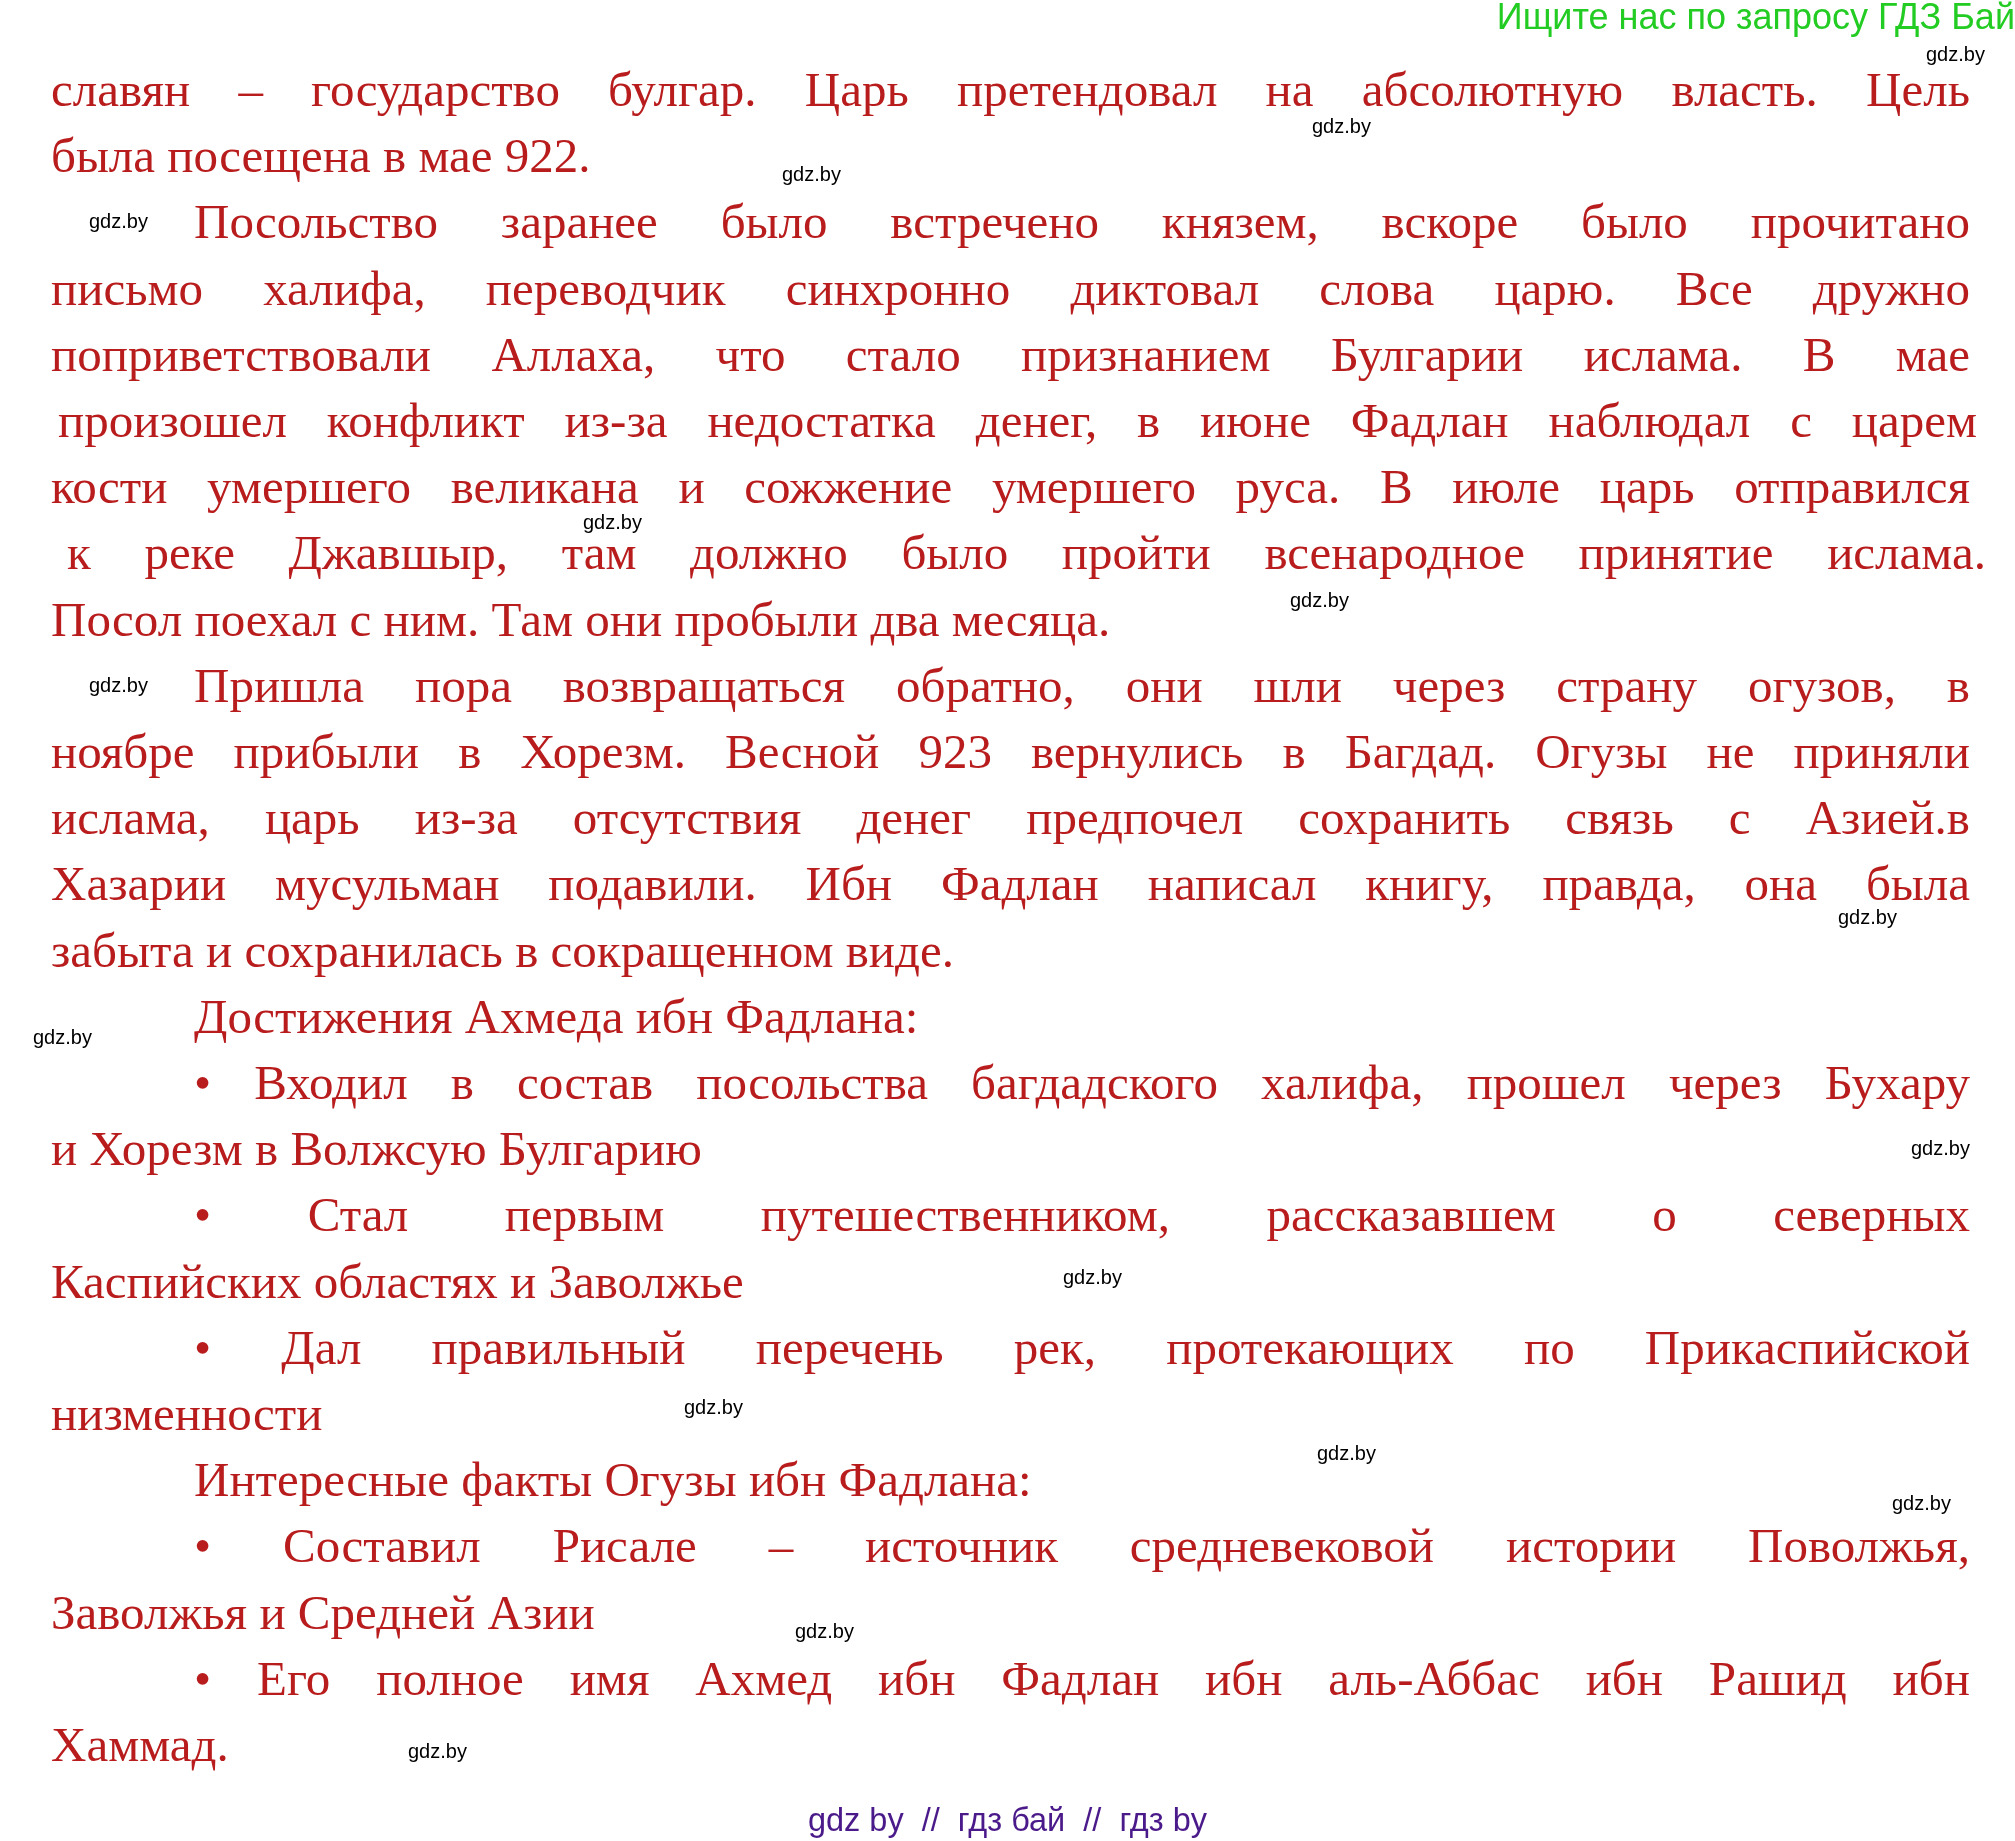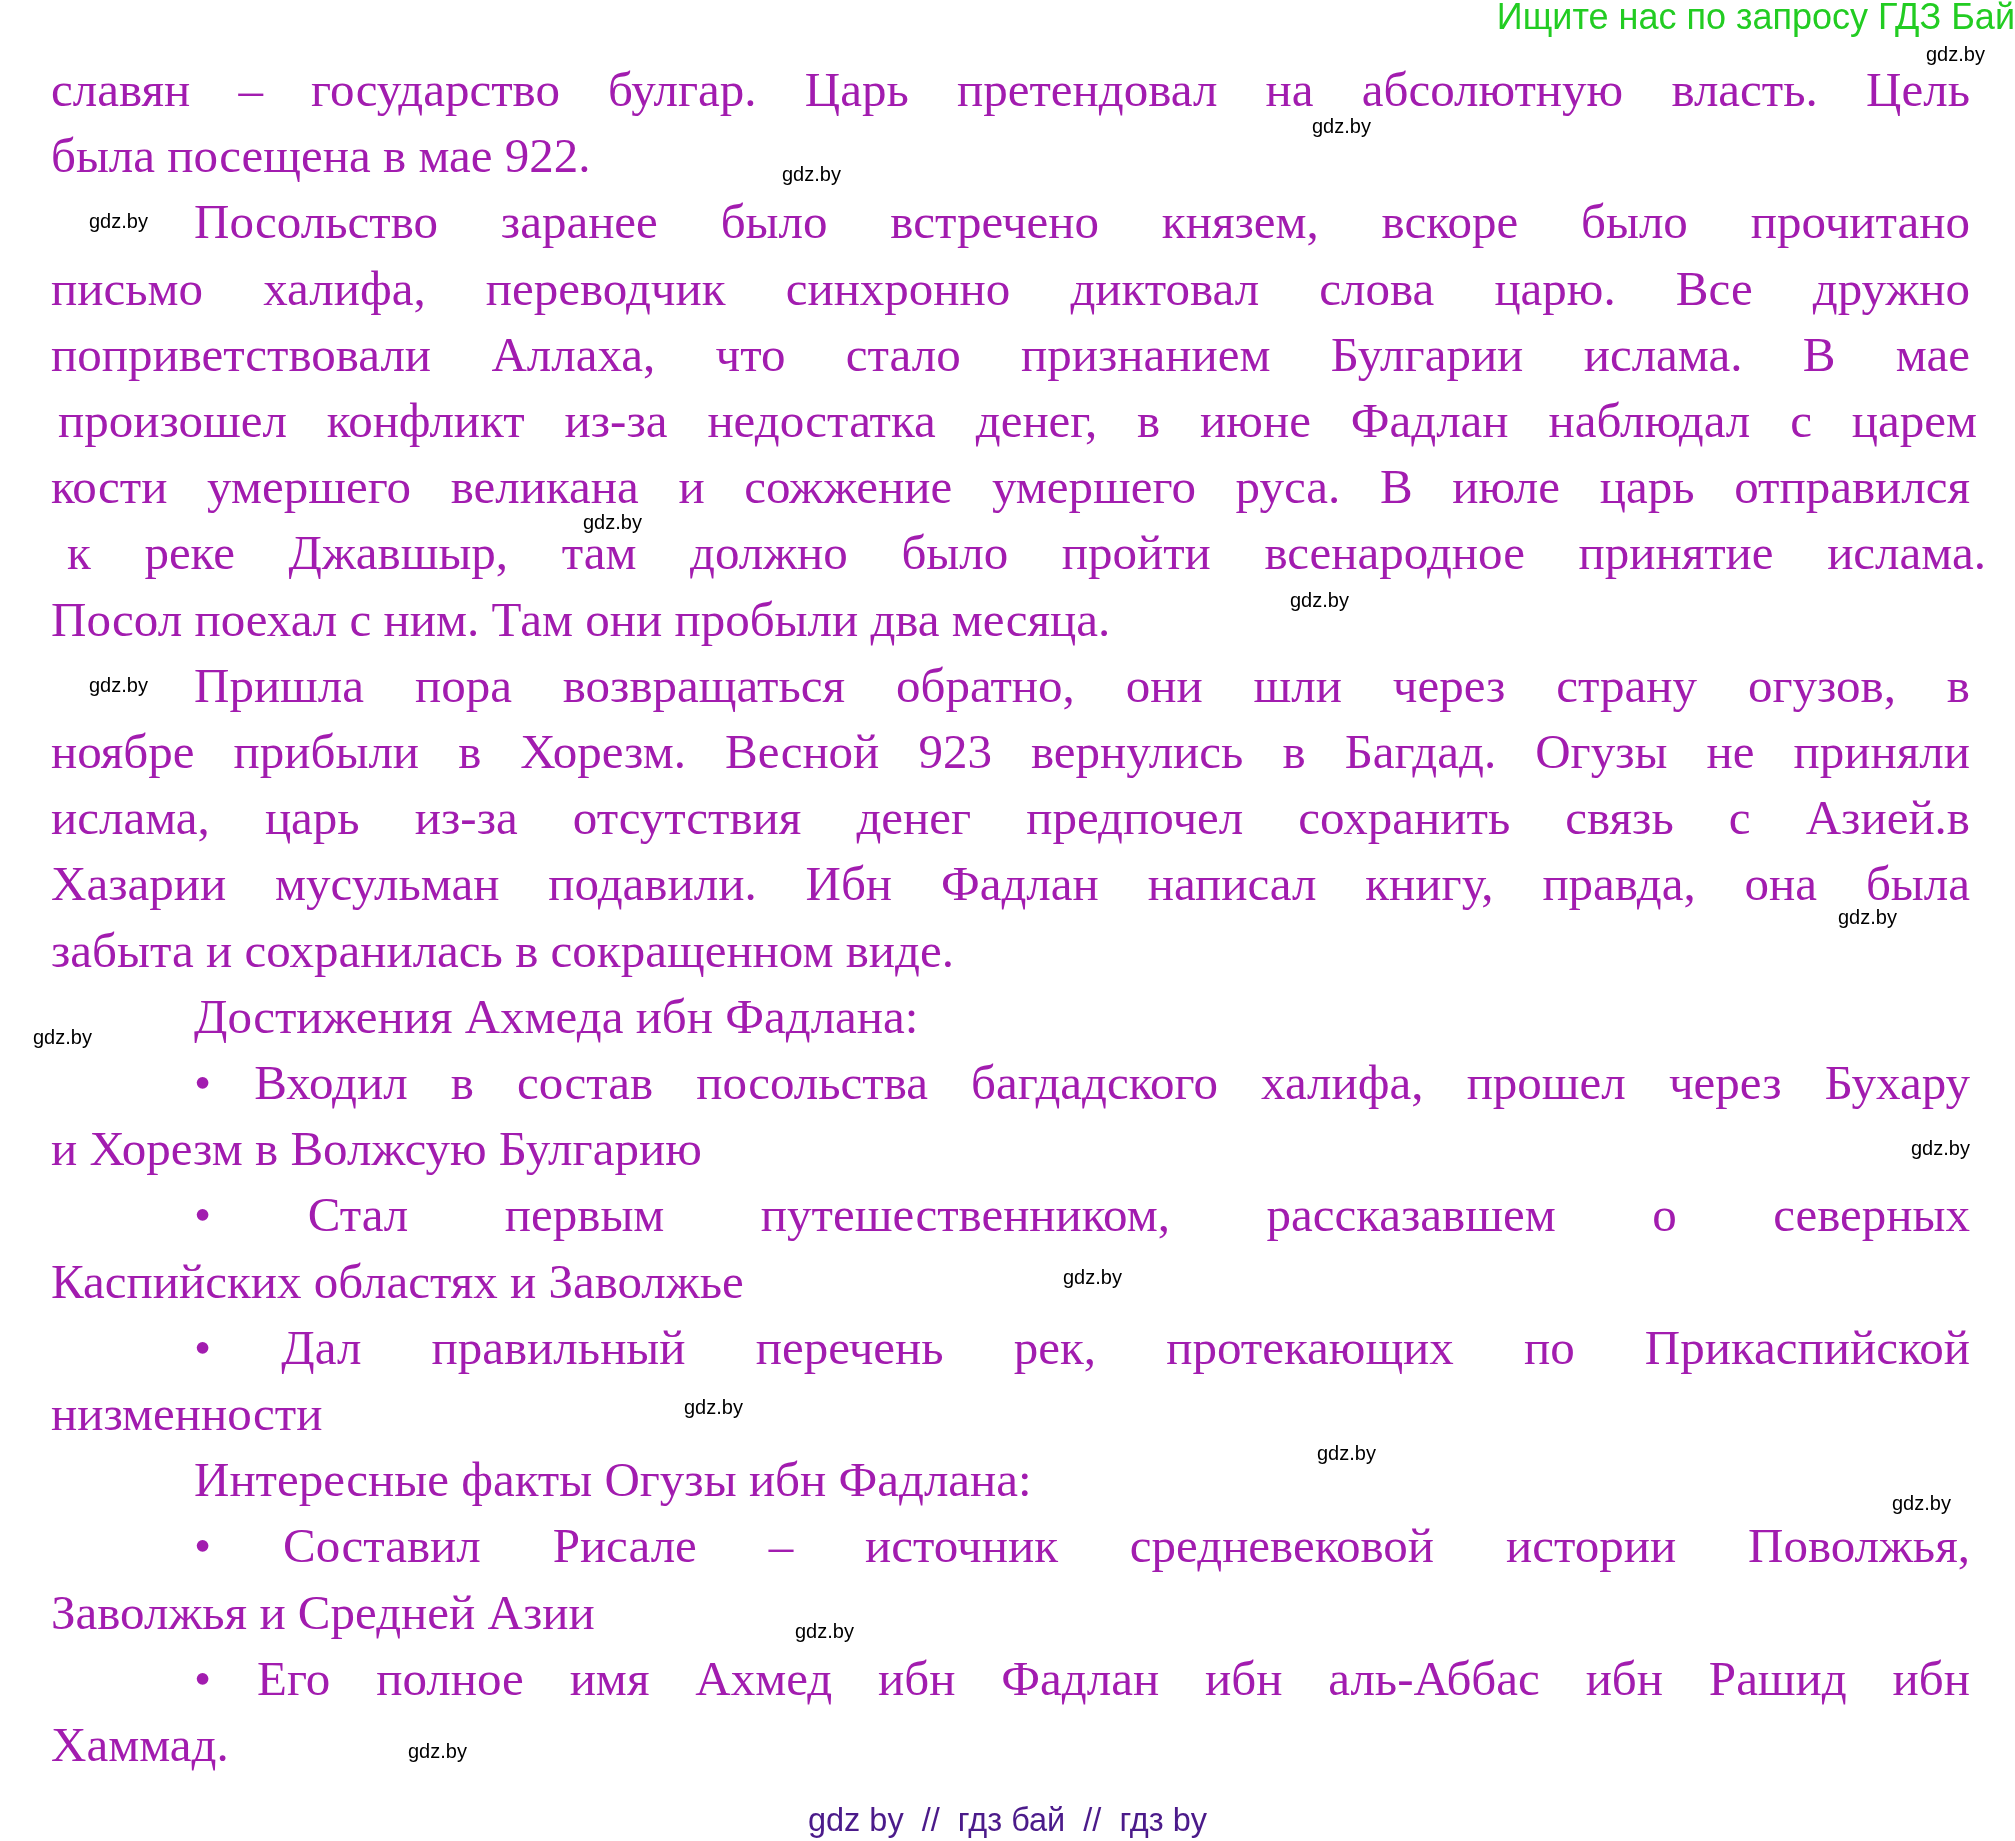--- a/index.html
+++ b/index.html
@@ -2,21 +2,21 @@
 <html><head>
 <meta charset="utf-8">
 <style>
   html,body{margin:0;padding:0;background:#fff;}
   body{width:2015px;height:1841px;position:relative;overflow:hidden;}
   .hdr{position:absolute;top:0;left:0;width:2015px;text-align:right;color:#22cc22;
        font-family:"Liberation Sans",sans-serif;font-size:36px;line-height:33px;top:0px;}
   .ftr{position:absolute;top:1803px;left:0;width:2015px;text-align:center;color:#4b1a8a;
        font-family:"Liberation Sans",sans-serif;font-size:32.5px;line-height:35px;white-space:pre;}
   .line{position:absolute;left:51px;width:1919px;font-family:"Liberation Serif",serif;
-        font-size:49px;line-height:57px;color:#a21caf;white-space:nowrap;height:57px;}
+        font-size:49px;line-height:57px;color:#b91c1c;white-space:nowrap;height:57px;}
   .line.j{text-align:justify;text-align-last:justify;white-space:normal;overflow:hidden;}
   .wm{position:absolute;font-family:"Liberation Sans",sans-serif;font-size:20px;color:#000;line-height:27.6px;}
 </style>
 </head>
 <body>
 
 <div class="hdr">Ищите нас по запросу ГДЗ Бай</div>
 
 <div id="doc">
     <div class="line j" style="top: 61px; left: 51px; width: 1919px;">славян – государство булгар. Царь претендовал на абсолютную власть. Цель</div>

